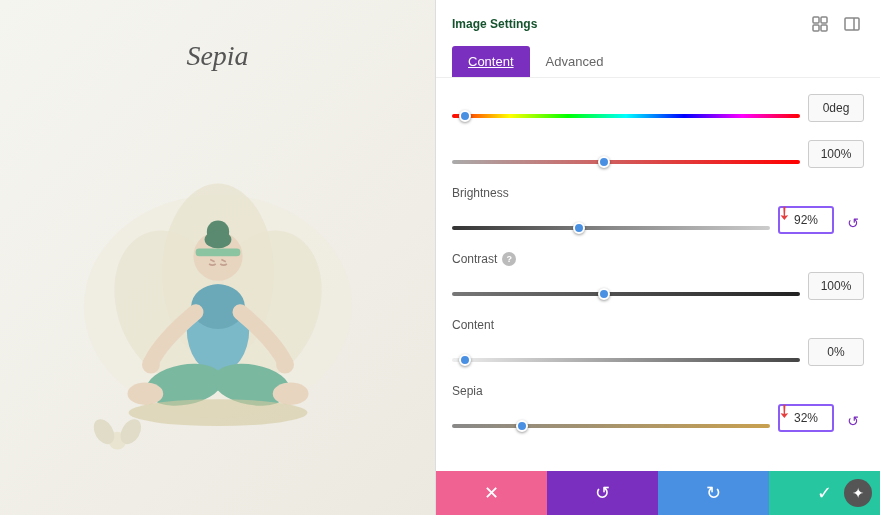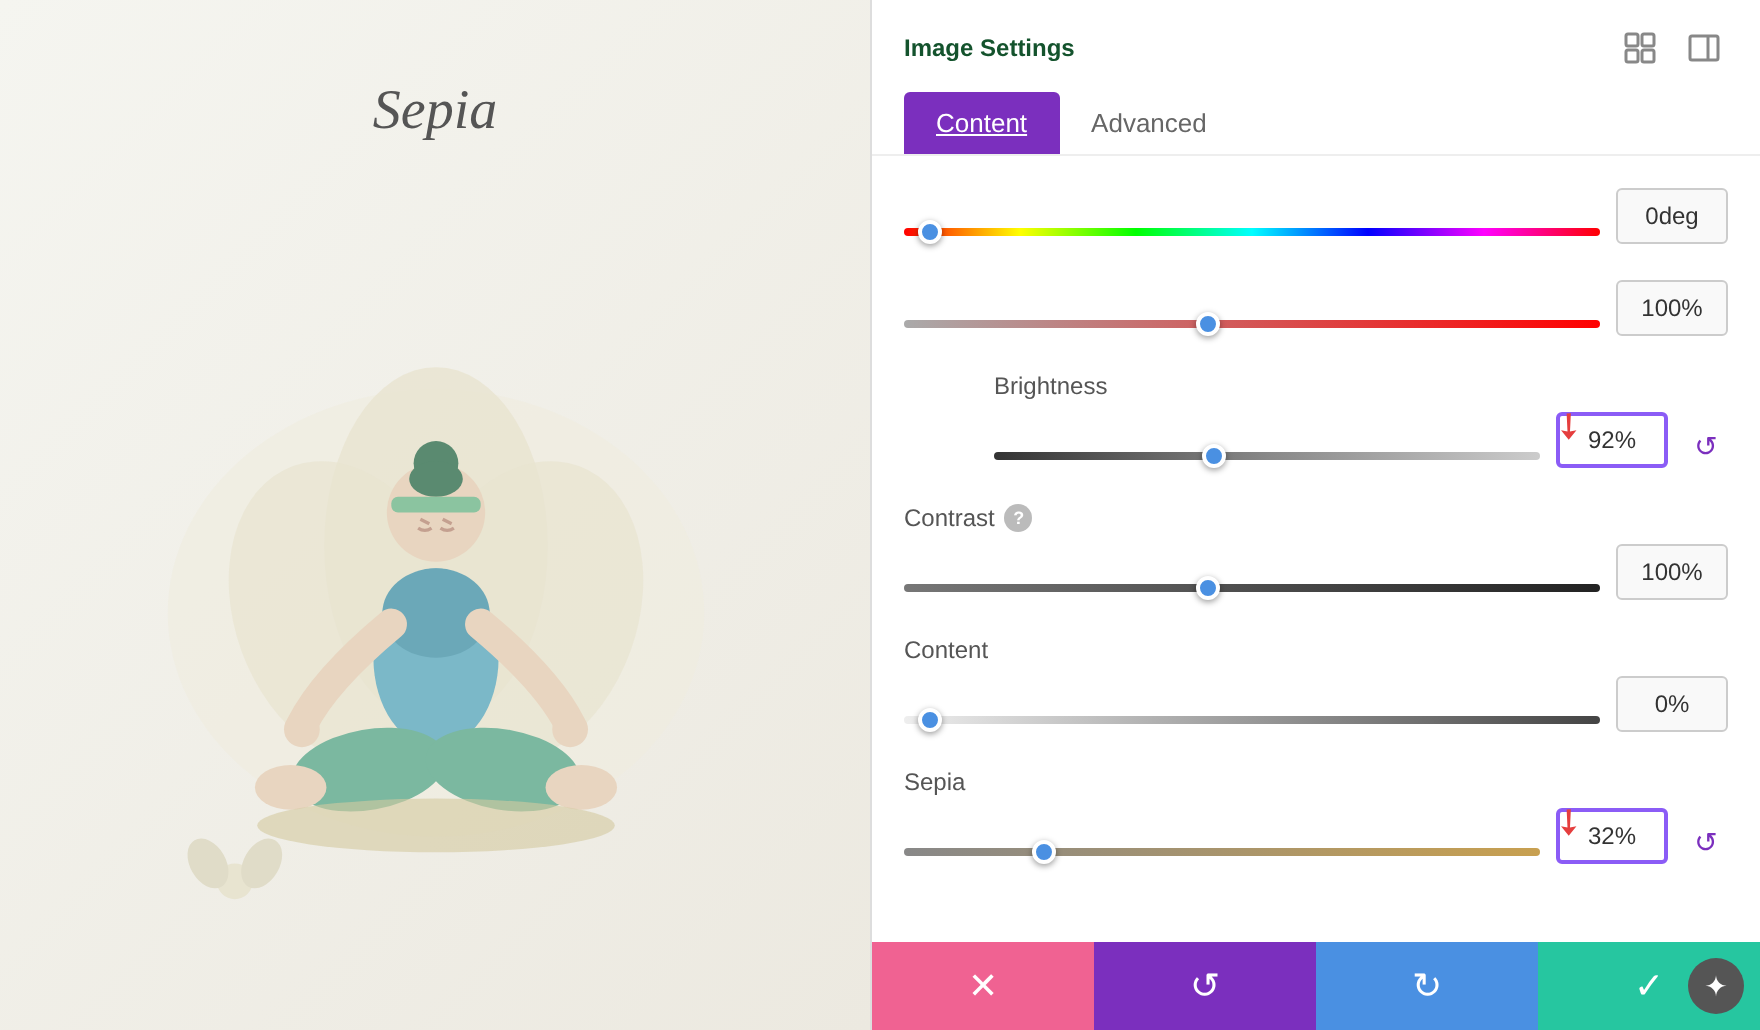--- a/index.html
+++ b/index.html
@@ -389,21 +389,21 @@
       <div class="setting-controls">
         <div class="slider-wrapper">
           <div class="slider-track saturation-track" style="width:100%; background: linear-gradient(to right, #aaa, #ff0000);">
             <div class="slider-thumb" style="left: 42%;"></div>
           </div>
         </div>
         <input type="text" class="value-input" value="100%" style="">
       </div>
     </div>
 
-    <div class="setting-row" style="position:relative;margin-left:45px;">
+    <div class="setting-row" style="position:relative;">
       <div class="setting-label">
         <span>Brightness</span>
       </div>
       <div class="setting-controls" style="position:relative;">
         <div class="slider-wrapper">
           <div class="slider-track brightness-track" style="width:100%; background: linear-gradient(to right, #333, #888 50%, #ccc);">
             <div class="slider-thumb" style="left: 38%;"></div>
           </div>
         </div>
         <input type="text" class="value-input highlighted" value="92%" style="">

